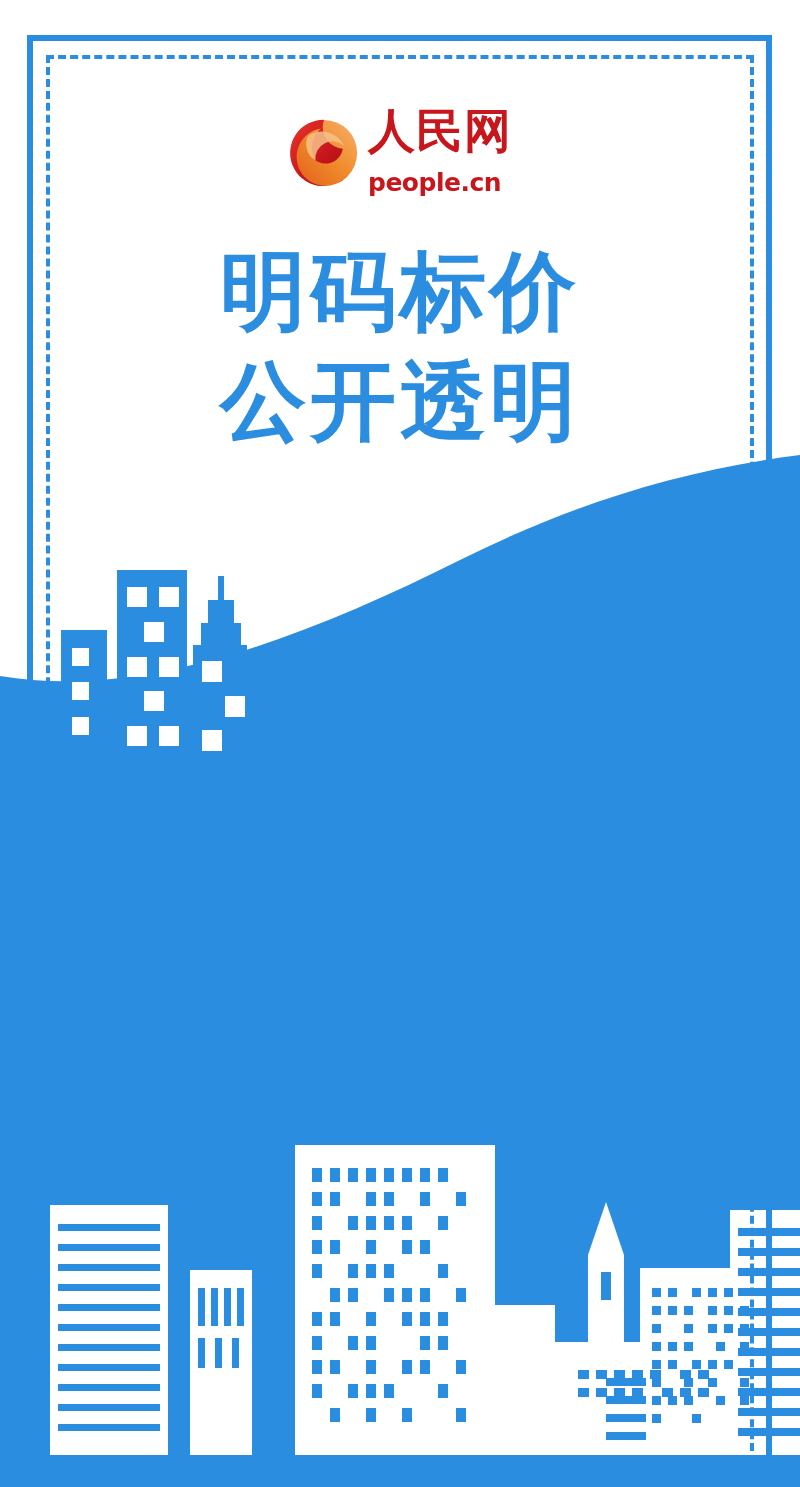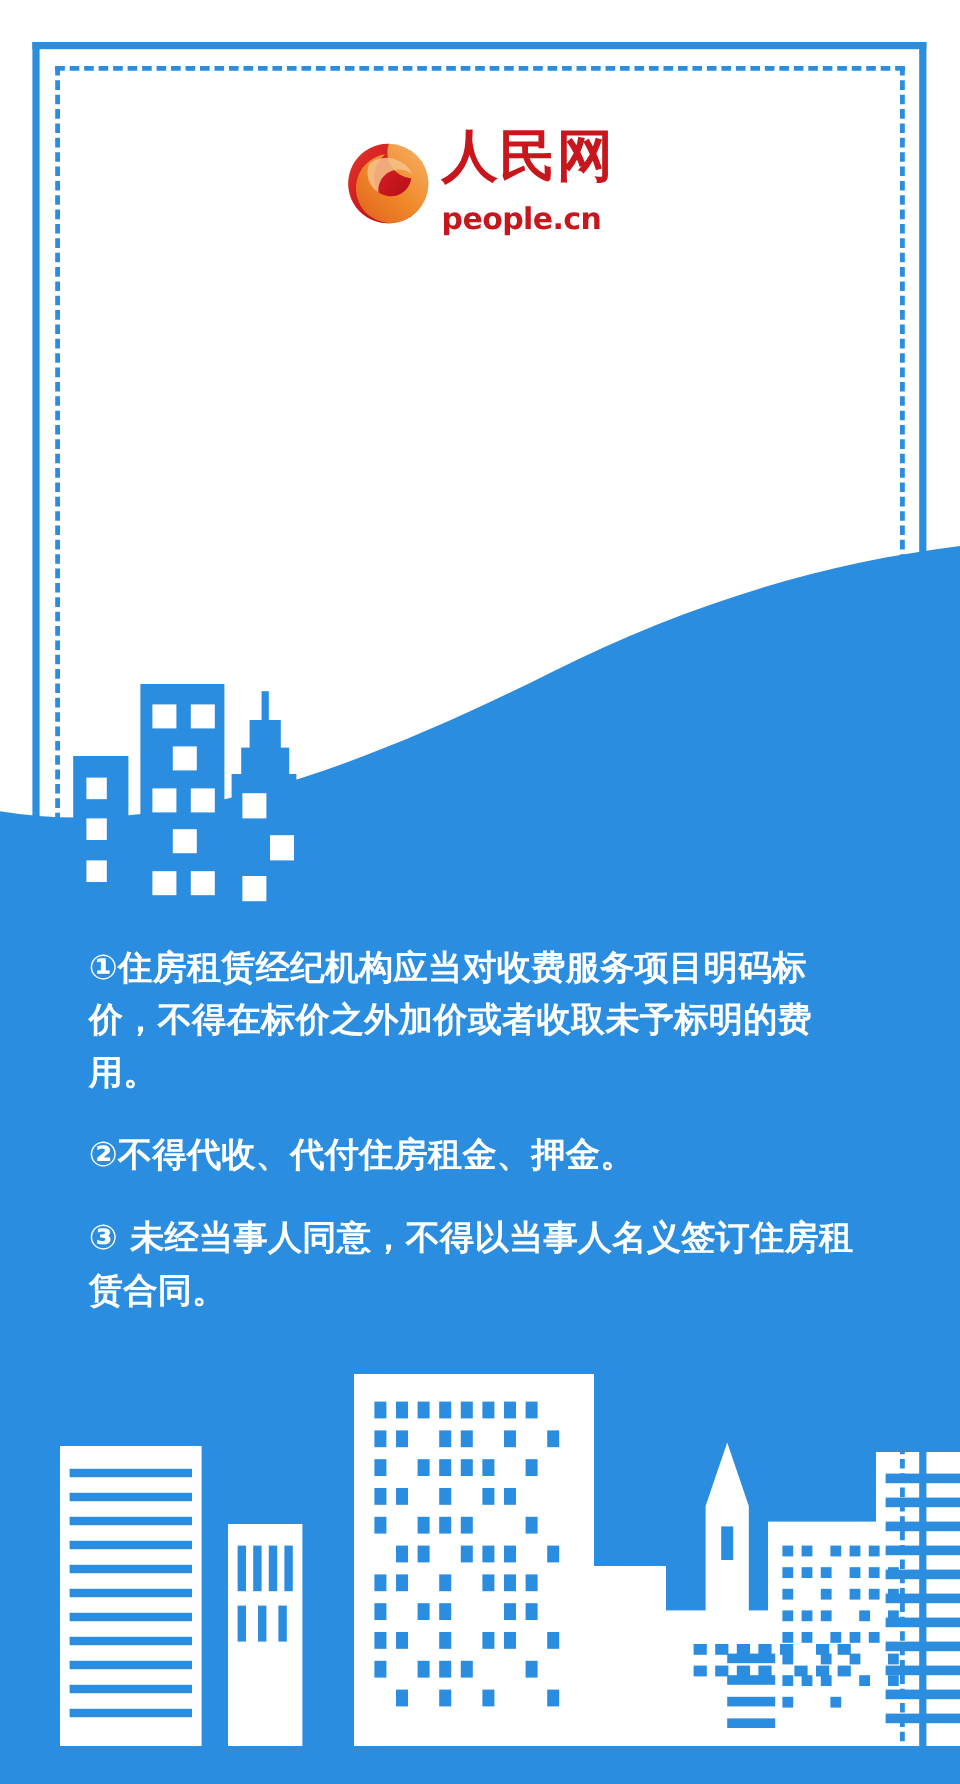--- a/index.html
+++ b/index.html
@@ -208,26 +208,25 @@
       <circle cx="50" cy="50" r="46" fill="url(#g-orange)"></circle>
       <path d="M50 4 A46 46 0 1 0 82 82 A40 40 0 1 1 46 16 A34 34 0 0 0 38 60 A24 24 0 0 0 76 44 A30 30 0 0 1 50 4 Z" fill="url(#g-red)"></path>
       <path d="M28 26 A34 34 0 0 1 78 40 A24 24 0 0 0 38 60 A26 26 0 0 1 28 26 Z" fill="#f6c28a" opacity="0.85"></path>
     </svg>
     <div class="logo-text-col">
       <span class="logo-cn">人民网</span>
       <span class="logo-latin">people.cn</span>
     </div>
   </div>
 
-
-  <div class="body-copy">
-    <p class="body-item">①住房租赁经纪机构应当对收费服务项目明码标价，不得在标价之外加价或者收取未予标明的费用。</p>
-    <p class="body-item">②不得代收、代付住房租金、押金。</p>
-    <p class="body-item">③ 未经当事人同意，不得以当事人名义签订住房租赁合同。</p>
+  <div class="headline">
+    <span class="headline-line">明码标价</span>
+    <span class="headline-line">公开透明</span>
   </div>
+
 
   <svg class="skyline-bottom" viewBox="0 0 800 340" preserveAspectRatio="none">
     <g fill="#ffffff">
 
       <rect x="50" y="85" width="118" height="250"></rect>
 
       <rect x="190" y="150" width="62" height="185"></rect>
 
       <rect x="295" y="25" width="200" height="310"></rect>
 

